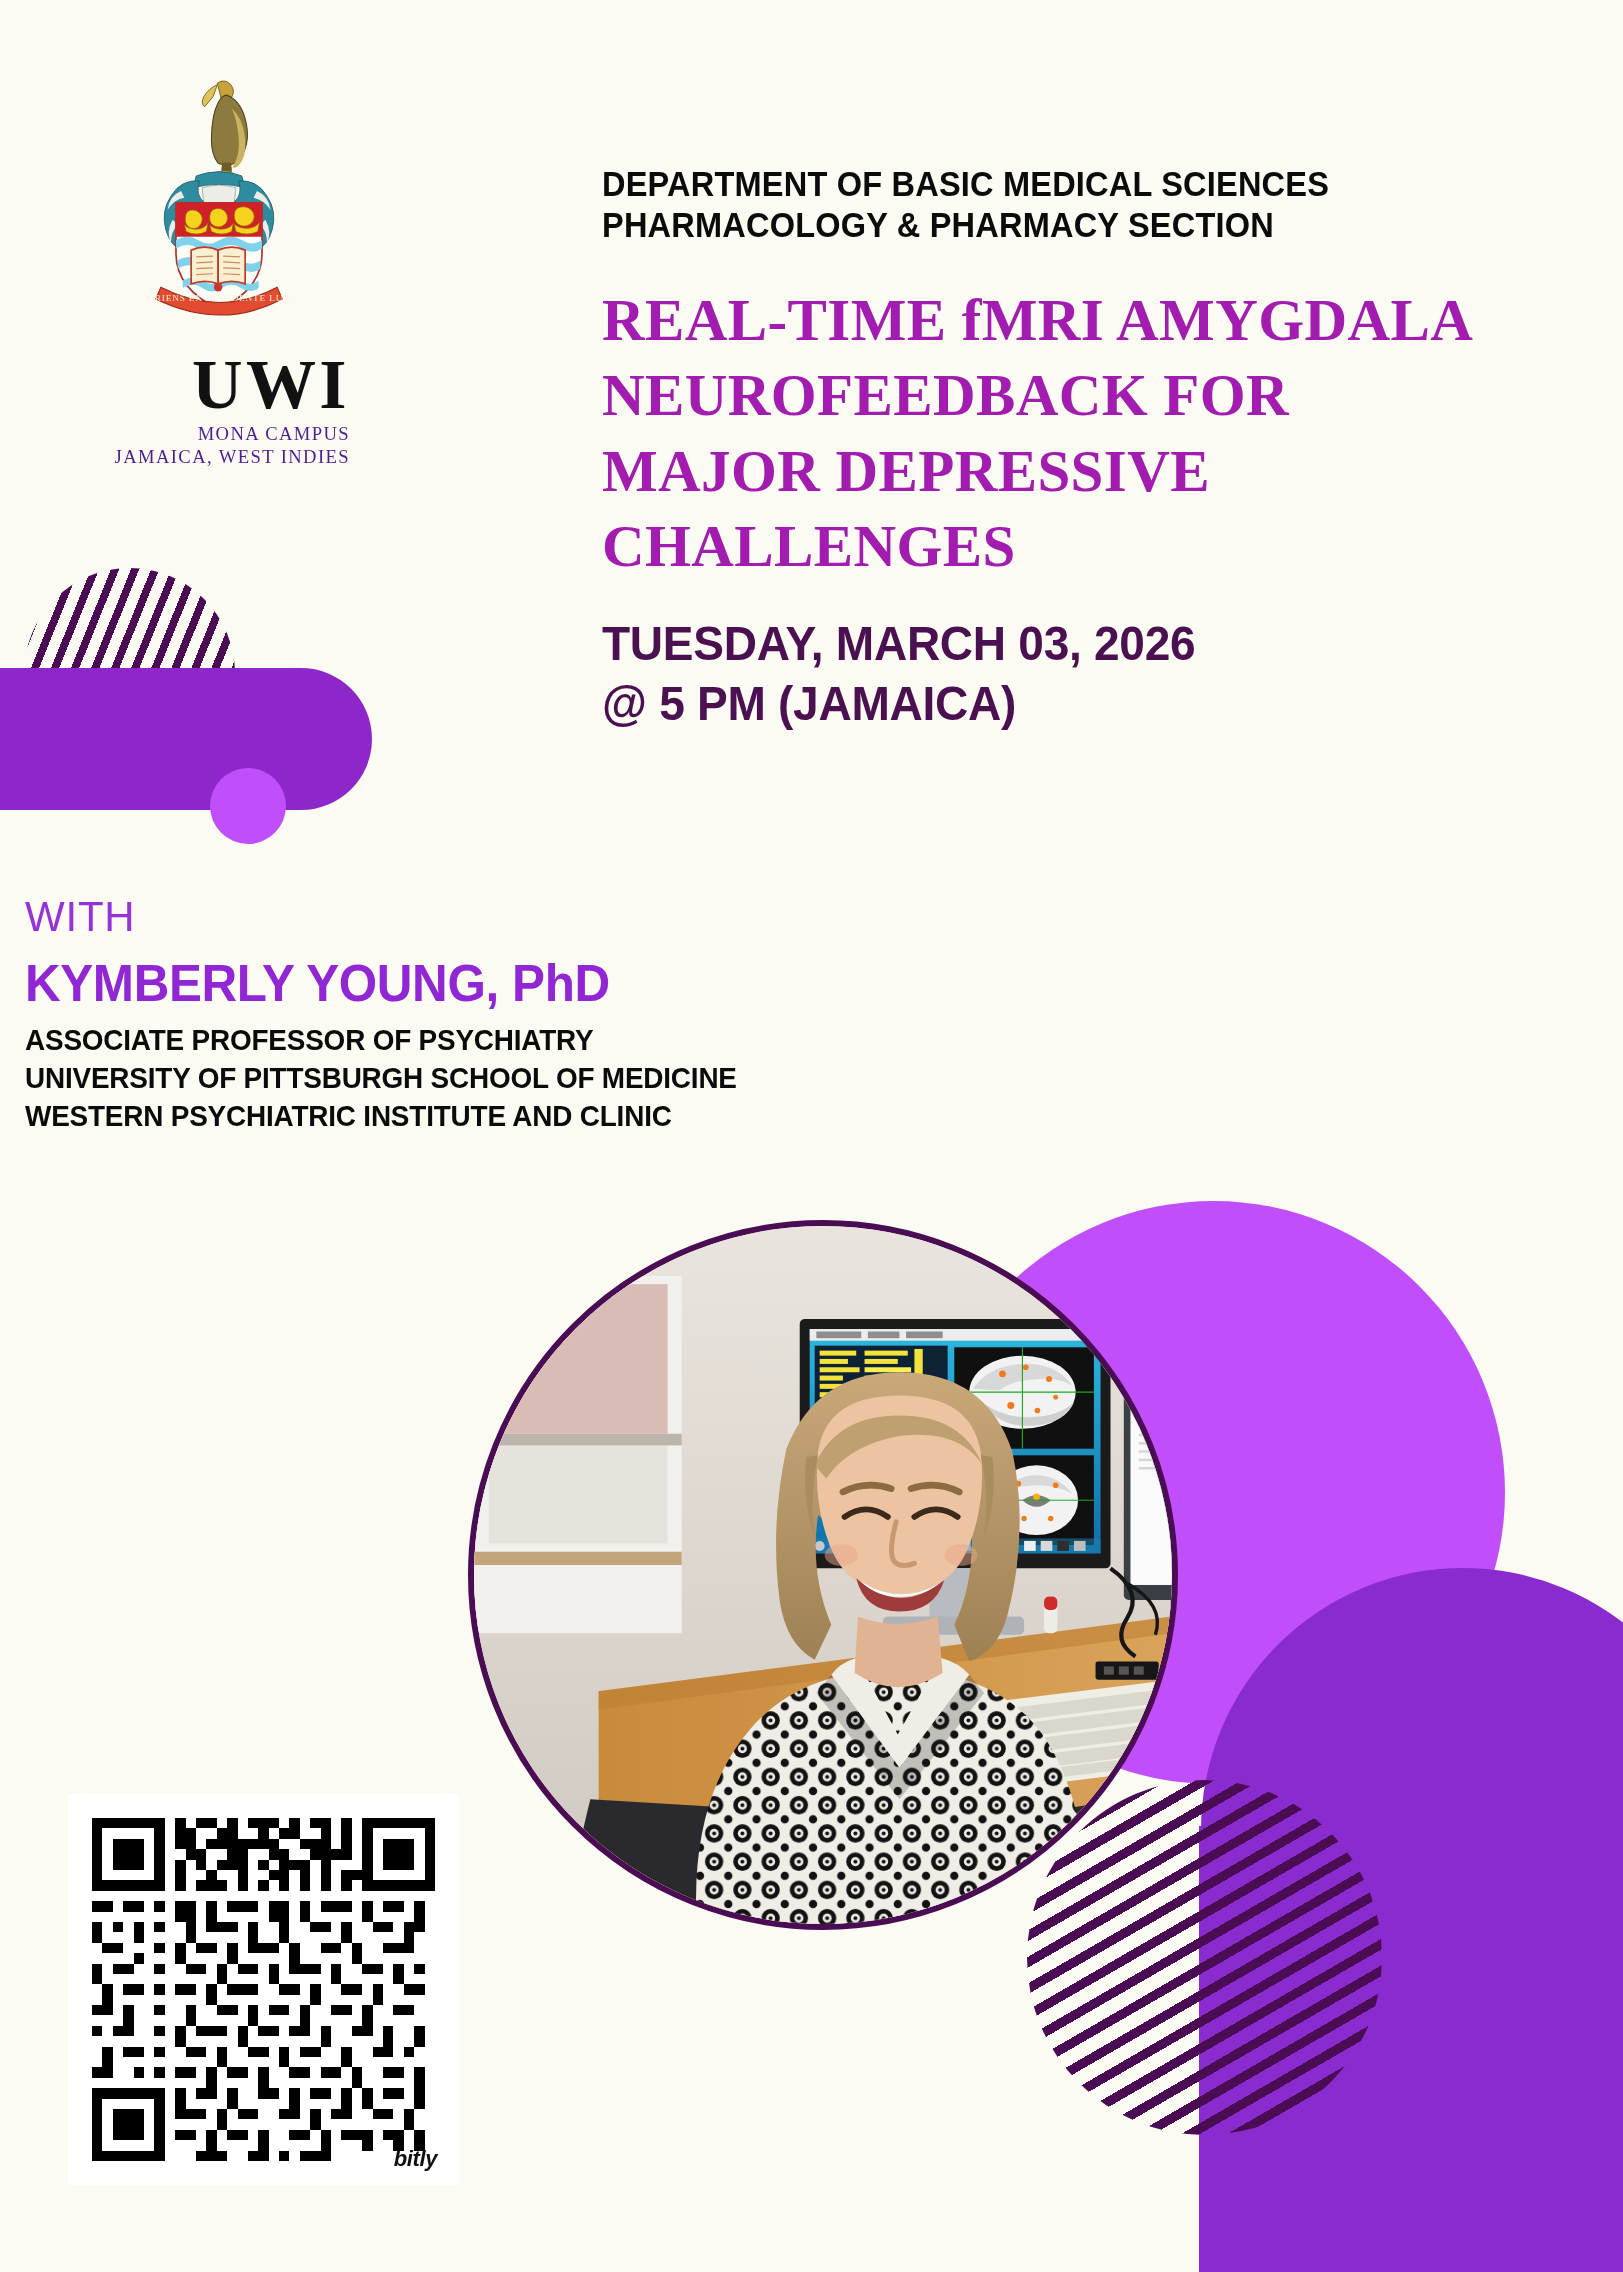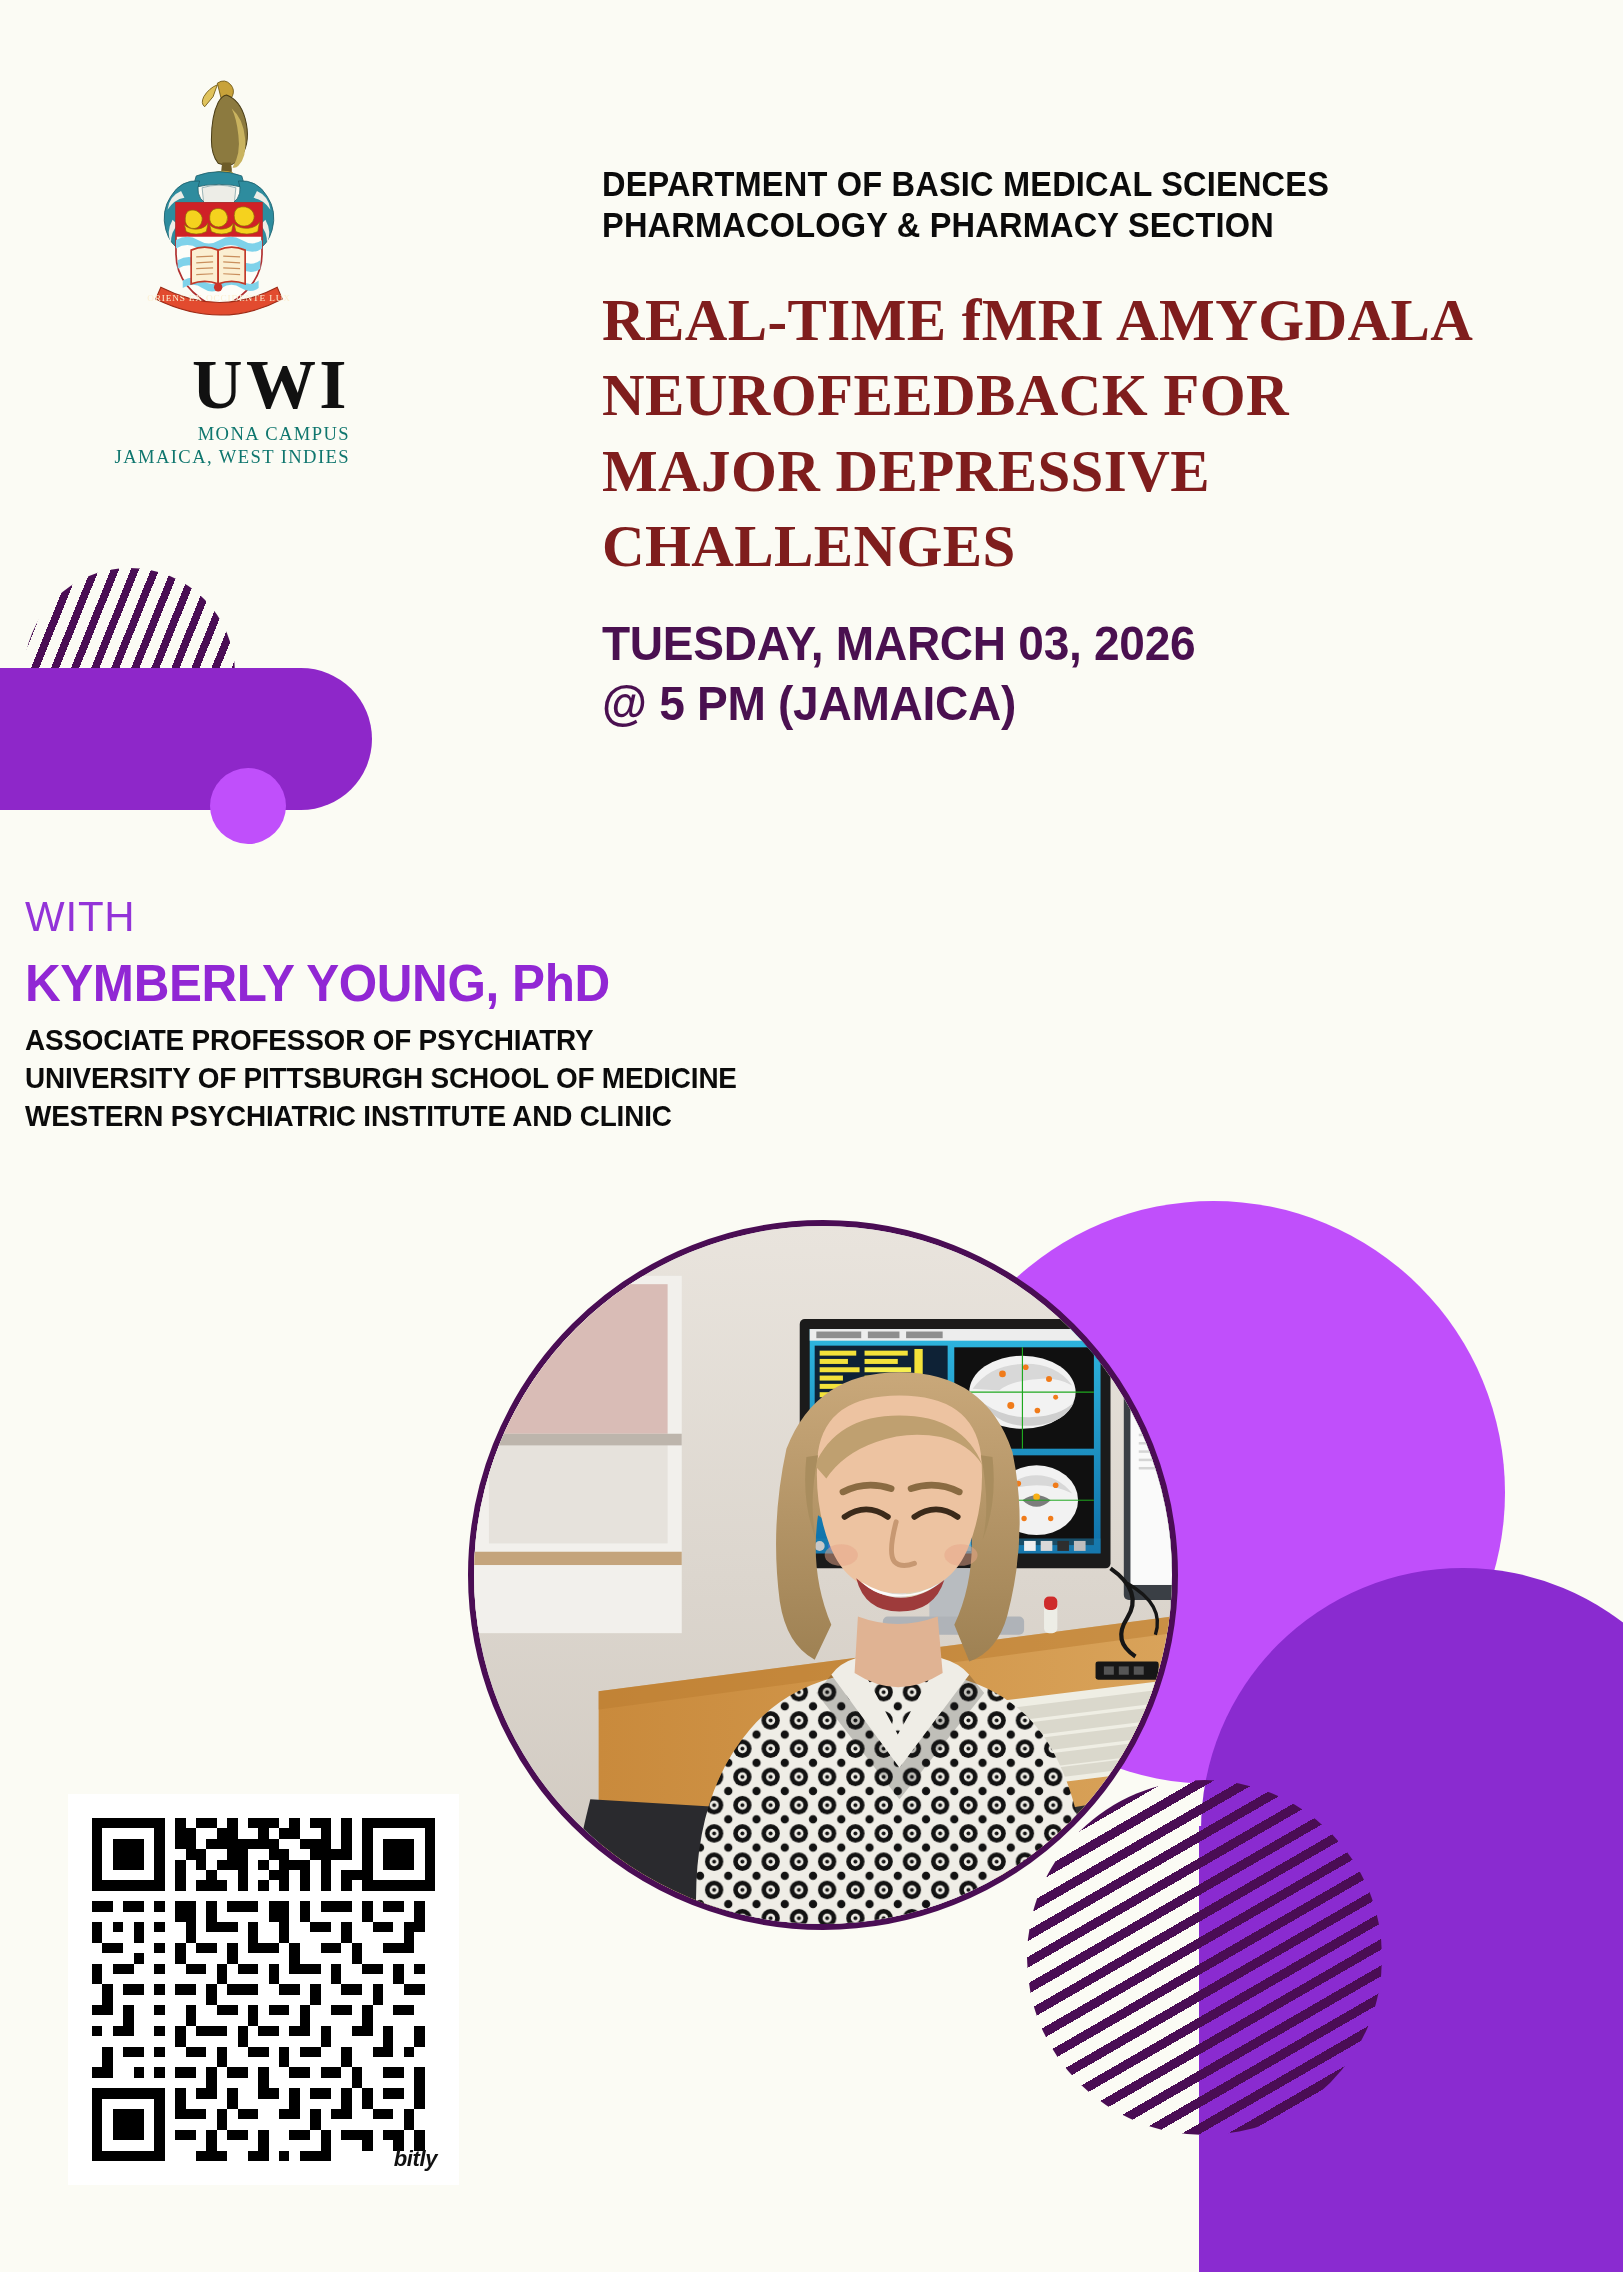--- a/index.html
+++ b/index.html
@@ -51,34 +51,34 @@
 
   
   .logo-block{position:absolute;left:88px;top:71px;width:262px;text-align:right;z-index:6;}
   .crest{width:194px;height:279px;margin:0 auto;display:block;}
   .uwi-word{
     font-family:"Liberation Serif", serif;font-weight:700;
     font-size:70px;letter-spacing:3.4px;color:#111;line-height:.95;margin-top:1.7px;
   }
   .uwi-sub{
     font-family:"Liberation Serif", serif;font-size:18.6px;letter-spacing:1.4px;
-    color:#0f766e;line-height:1.22;margin-top:5px;
+    color:#4c1d95;line-height:1.22;margin-top:5px;
   }
 
   
   .head-col{position:absolute;left:602px;top:164px;width:955px;z-index:6;}
   .dept-line{
     font-family:"Liberation Sans", sans-serif;font-weight:700;
     font-size:35px;letter-spacing:0.2px;color:#0b0b0b;line-height:1.17;
     transform:scaleX(.93);transform-origin:left center;
   }
   .main-title{
     margin-top:37px;
     font-family:"Liberation Serif", serif;font-weight:700;
-    font-size:59px;line-height:1.28;color:#7f1d1d;letter-spacing:0.4px;
+    font-size:59px;line-height:1.28;color:#a21caf;letter-spacing:0.4px;
     text-transform:uppercase;
   }
   .main-title .lc{text-transform:none;}
   .event-when{
     margin-top:29px;
     font-family:"Liberation Sans", sans-serif;font-weight:700;
     font-size:49px;line-height:1.22;color:#4A1050;letter-spacing:-0.3px;
     transform:scaleX(.94);transform-origin:left center;
   }
 

